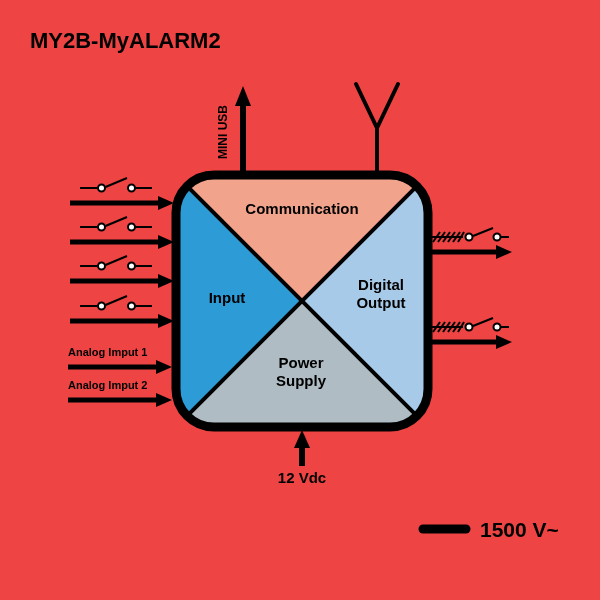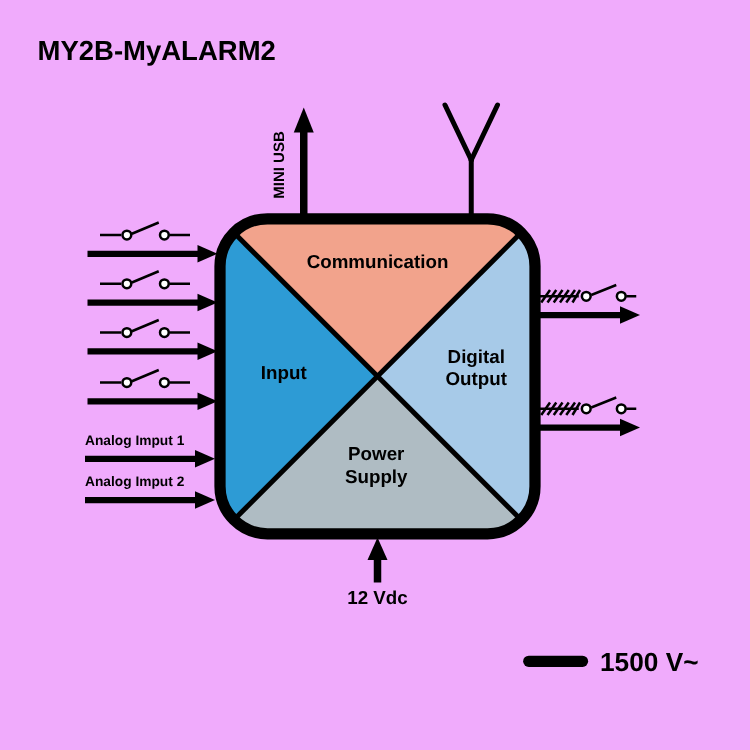--- a/index.html
+++ b/index.html
@@ -1,20 +1,20 @@
 <!DOCTYPE html>
 <html><head>
 <meta charset="utf-8">
 <style>
   html, body { margin: 0; padding: 0; background: #ffffff; }
   .canvas {
     position: relative;
     width: 600px;
     height: 600px;
-    background: #f0abfc;
+    background: #ef4444;
     font-family: "Liberation Sans", sans-serif;
     overflow: hidden;
   }
   svg { display: block; }
   svg text {
     font-family: "Liberation Sans", sans-serif;
     fill: #000000;
     font-weight: bold;
   }
   .title-text   { font-size: 22px; }

